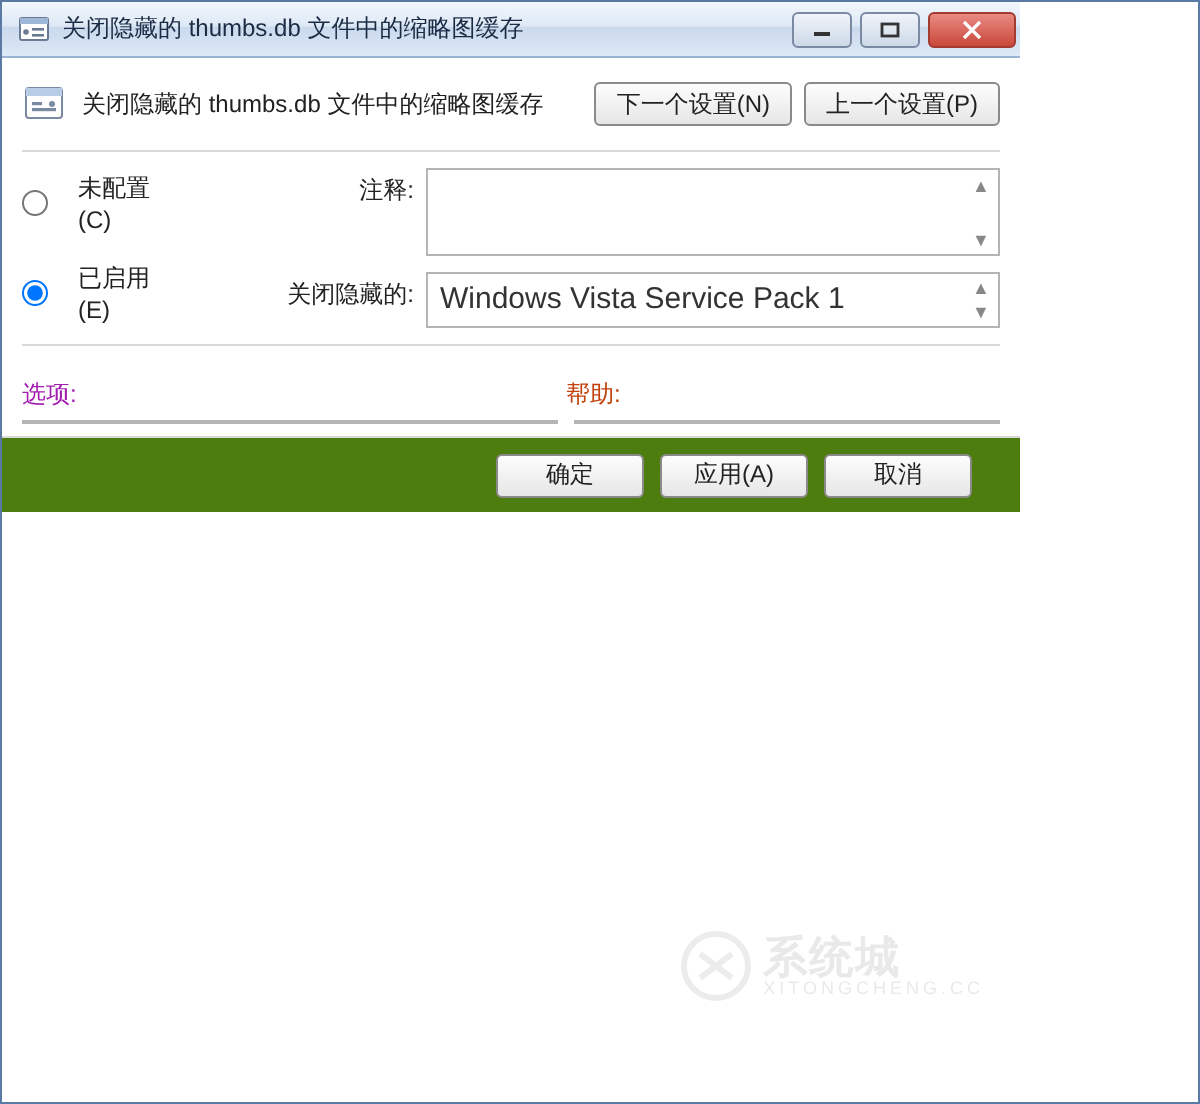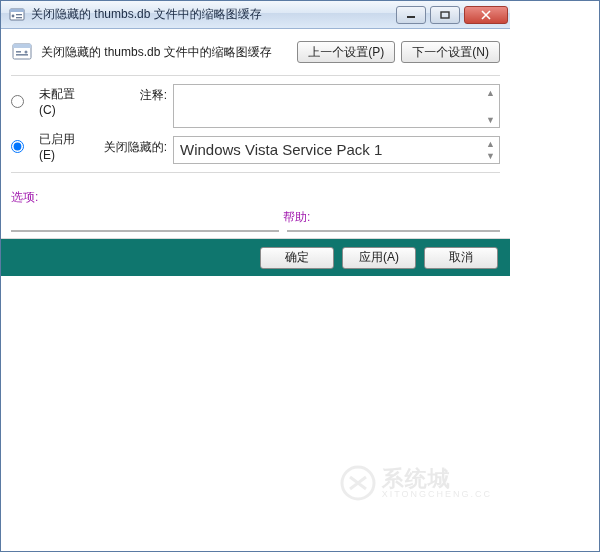--- a/index.html
+++ b/index.html
@@ -86,64 +86,64 @@
       width: 78px;
       display: flex;
       flex-direction: column;
       gap: 14px;
       padding-top: 2px;
     }
     .radio-item { display:flex; align-items:center; gap:15px; color:#222; }
     .radio-item input { margin:0; }
     .fields-col { flex:1; display:flex; flex-direction:column; gap:8px; }
     .field-row { display:flex; align-items:flex-start; gap:6px; }
-    .field-label { width: 64px; text-align:right; padding-top:3px; color:#222; }
+    .field-label { width: 64px; text-align:right; padding-top:3px; color:#222;margin-left:40px; }
     .textbox {
       flex:1; height: 44px;
       border:1px solid #b5b5b5;
       background:#fff;
       position: relative;
     }
     .textbox.small { height: 28px; padding: 4px 18px 4px 6px; }
     .scroll-stub {
       position:absolute; right:1px; top:1px; bottom:1px; width:15px;
       display:flex; flex-direction:column; justify-content:space-between;
     }
     .scroll-arrow {
       width:15px; height:13px;
       display:flex; align-items:center; justify-content:center;
       color:#888; font-size:9px;
     }
     .platform-text { flex:1; color:#333; font-size:15px; }
     
     .mid-labels { display:flex; padding: 8px 0 4px 0; }
     .mid-labels .left-lbl { width: 272px; color:#a21caf; }
-    .mid-labels .right-lbl { color:#a21caf;margin-top:20px; }
+    .mid-labels .right-lbl { color:#c2410c; }
     
     .panes { display:flex; gap:8px; flex:1; min-height:0; }
     .pane {
       border:1px solid #b5b5b5;
       background:#fff;
       flex:1;
       position:relative;
       overflow:hidden;
     }
     .pane.left { width: 268px; flex: 0 0 268px; }
     .help-content {
       position:absolute; left:6px; right:18px; top:6px; bottom:2px;
       line-height: 1.7; color:#222; font-size:12px;
       overflow:hidden;
     }
     
     .button-bar {
       height: 38px;
       border-top: 1px solid #d9d9d9;
-      background: #0f766e;
+      background: #4d7c0f;
       display:flex; align-items:center; justify-content:flex-end;
-      gap: 8px; padding: 0 12px;
+      gap: 8px; padding: 0 24px;
     }
     
     .watermark {
       position:absolute;
       right: 18px; bottom: 50px;
       opacity: 0.18;
       pointer-events:none;
       display:flex; align-items:center; gap:6px;
       color:#888;
     }
@@ -195,22 +195,22 @@
           <rect x="2" y="3" width="18" height="15" rx="1.5" fill="#fff" stroke="#7a8aa3"></rect>
           <rect x="2" y="3" width="18" height="4" fill="#b9cde6"></rect>
           <rect x="5" y="10" width="5" height="1.6" fill="#7a8aa3"></rect>
           <rect x="5" y="13" width="12" height="1.6" fill="#7a8aa3"></rect>
           <circle cx="15" cy="11" r="1.5" fill="#7a8aa3"></circle>
         </svg>
       </span>
       <span class="policy-title">关闭隐藏的 thumbs.db 文件中的缩略图缓存</span>
     </div>
     <div class="nav-buttons">
+      <div class="btn">下一个设置(N)</div>
       <div class="btn">上一个设置(P)</div>
-      <div class="btn">下一个设置(N)</div>
     </div>
   </div>
 
   <div class="divider"></div>
 
   <div class="config-row">
     <div class="radio-col">
       <label class="radio-item">
         <input type="radio" name="cfg" style="">
         <span>未配置(C)</span>

